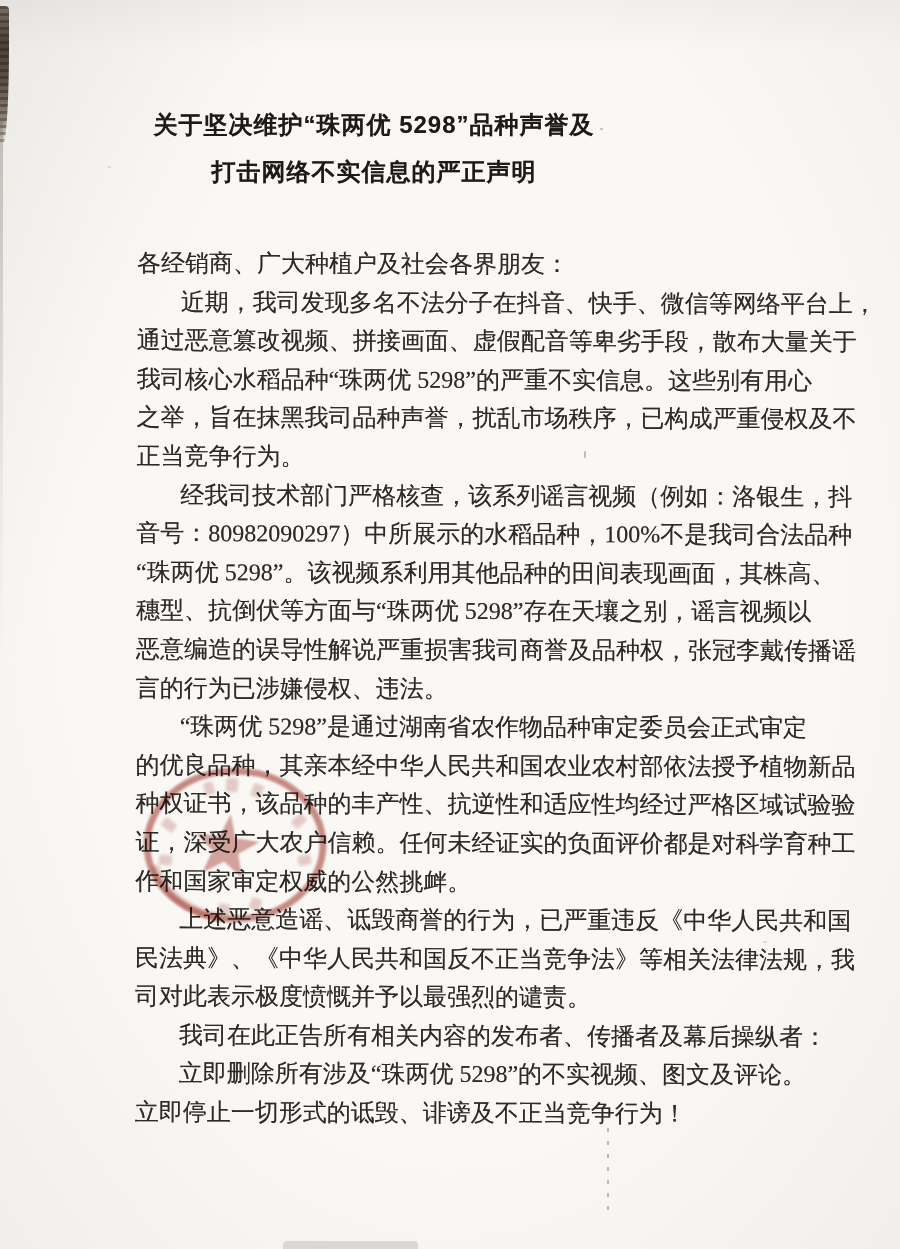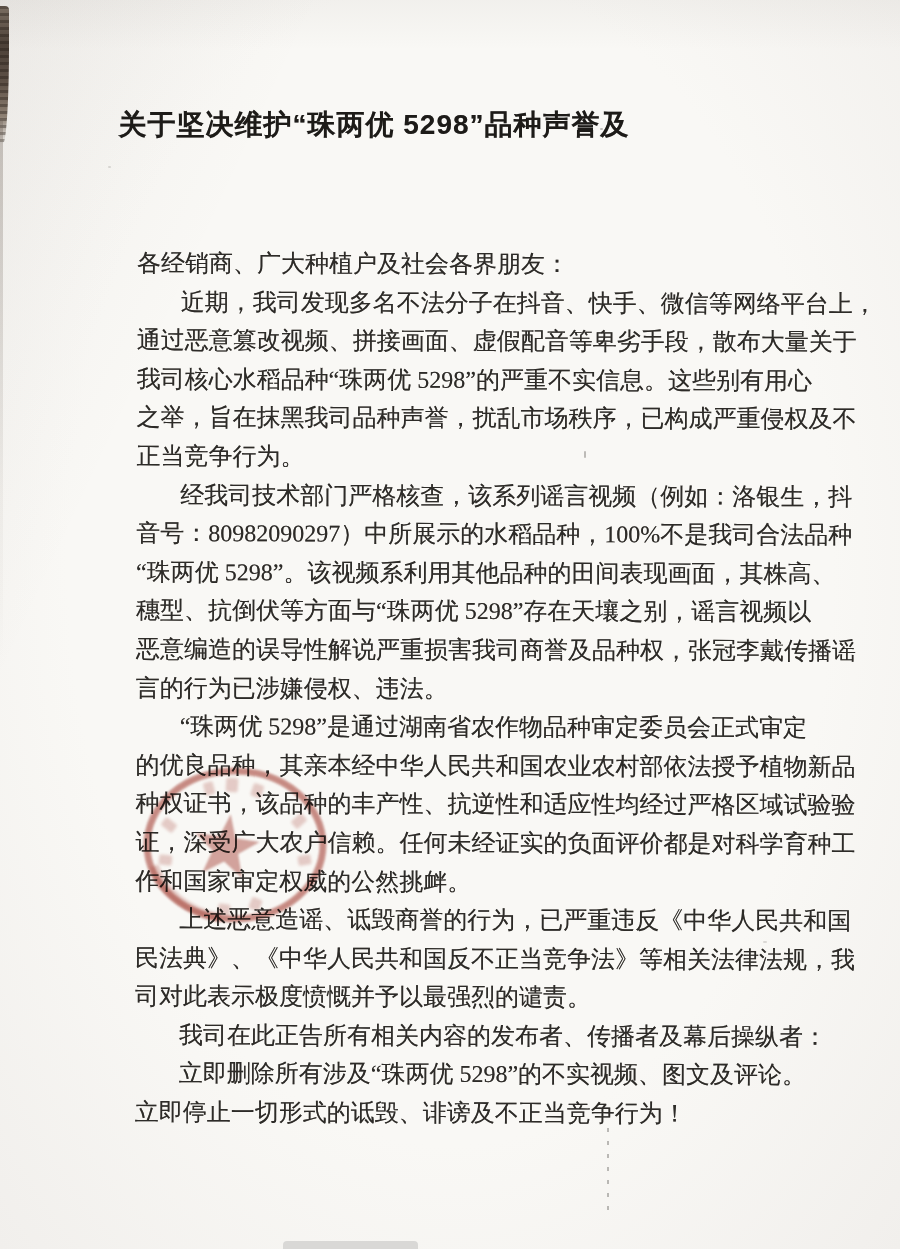--- a/index.html
+++ b/index.html
@@ -30,21 +30,21 @@
   .edge-left {
     position: absolute; left: 0; top: 120px;
     width: 3px; height: 540px;
     background: linear-gradient(180deg, rgba(110,98,88,0.35), rgba(140,130,120,0.08) 70%, rgba(0,0,0,0));
   }
   .title-block {
     position: absolute; left: 0; top: 101px; width: 748px;
     text-align: center;
     font-family: "Liberation Sans", "DejaVu Sans", sans-serif;
     font-weight: 700;
-    font-size: 28px;
+    font-size: 24px;
     line-height: 47px;
     color: var(--title-color);
     letter-spacing: 1px;
     text-shadow: 0 0 0.6px rgba(40,40,40,0.55);
   }
   .body-block {
     position: absolute; left: 137px; top: 244px; width: 640px;
     font-size: 24px;
     line-height: 38.6px;
     color: var(--text-color);
@@ -80,20 +80,21 @@
 </head>
 <body>
 
 <div class="page">
 
   <div class="edge-topleft"></div>
   <div class="edge-left"></div>
 
   <div class="title-block" id="title-block">
       <div class="line">关于坚决维护“珠两优 5298”品种声誉及</div>
+      <div class="line">打击网络不实信息的严正声明</div>
     </div>
 
   <div class="body-block" id="body-block">
       <div class="line">各经销商、广大种植户及社会各界朋友：</div>
       <div class="line indent">近期，我司发现多名不法分子在抖音、快手、微信等网络平台上，</div>
       <div class="line">通过恶意篡改视频、拼接画面、虚假配音等卑劣手段，散布大量关于</div>
       <div class="line">我司核心水稻品种“珠两优 5298”的严重不实信息。这些别有用心</div>
       <div class="line">之举，旨在抹黑我司品种声誉，扰乱市场秩序，已构成严重侵权及不</div>
       <div class="line">正当竞争行为。</div>
       <div class="line indent">经我司技术部门严格核查，该系列谣言视频（例如：洛银生，抖</div>

